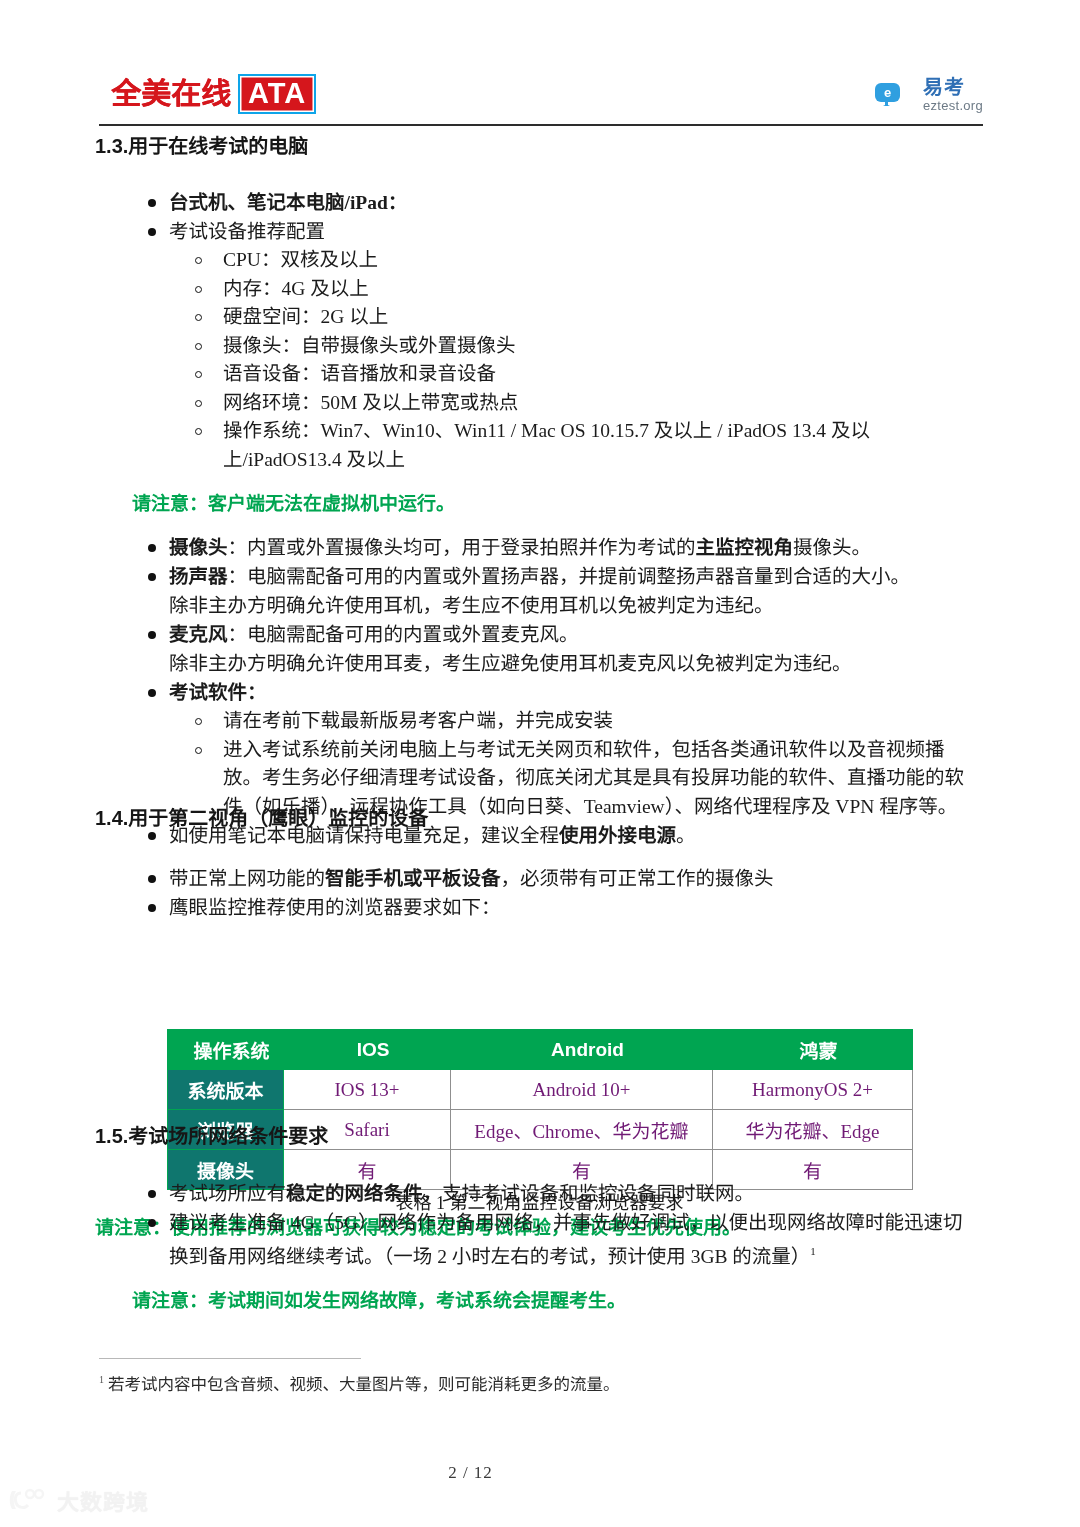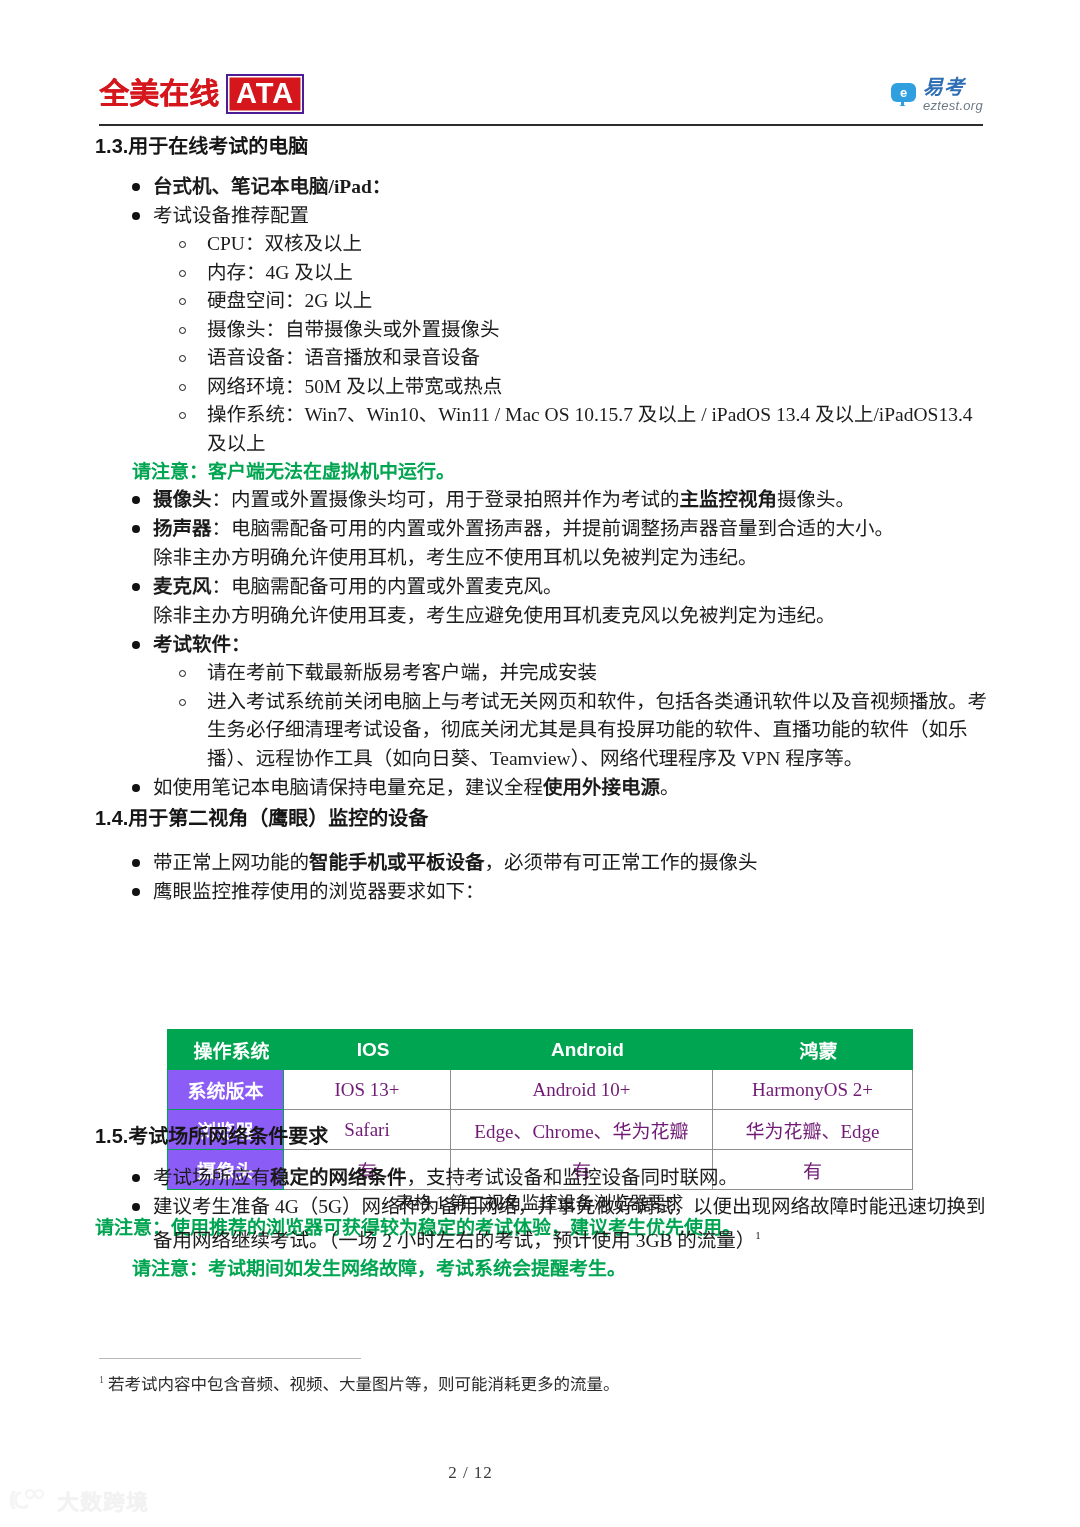--- a/index.html
+++ b/index.html
@@ -16,38 +16,38 @@
     position:relative;
     width:1080px;height:1527px;
     box-sizing:border-box;
     padding:0;
   }
 
   
   .header{
     position:absolute;left:99px;top:74px;width:884px;height:52px;
   }
-  .logo-ata{position:absolute;left:0;top:0;display:flex;align-items:center;}
+  .logo-ata{position:absolute;left:12px;top:0;display:flex;align-items:center;}
   .logo-ata-cn{
     font-family:"Liberation Sans","DejaVu Sans",sans-serif;
     font-weight:bold;font-size:30px;letter-spacing:0px;
     color:#d5161c;line-height:1;
     text-shadow:0.5px 0 0 #d5161c;
   }
   .logo-ata-box{
     margin-left:7px;background:#d5161c;color:#ffffff;
     font-family:"Liberation Sans","DejaVu Sans",sans-serif;
     font-weight:bold;font-size:29px;line-height:1;
     padding:3px 8px 4px 8px;letter-spacing:1px;
-    border:2px solid #4c1d95;
+    border:2px solid #0ea5e9;
     box-shadow:inset 0 0 0 1.5px #ffffff;
   }
   .logo-ez{position:absolute;right:0;top:3px;display:flex;align-items:center;}
   .ez-icon{width:27px;height:27px;flex:0 0 auto;}
-  .ez-text{margin-left:6px;display:flex;flex-direction:column;line-height:1;font-style:italic;}
+  .ez-text{margin-left:22px;display:flex;flex-direction:column;line-height:1;}
   .ez-cn{
     font-family:"Liberation Sans","DejaVu Sans",sans-serif;
     font-weight:bold;font-size:20px;color:#2f6fb5;letter-spacing:1px;
   }
   .ez-url{
     font-family:"Liberation Sans","DejaVu Sans",sans-serif;
     font-size:13px;color:#6d7a86;letter-spacing:0.3px;margin-top:2px;
   }
   .header-rule{
     position:absolute;left:99px;top:124px;width:884px;height:0;
@@ -61,21 +61,21 @@
     font-family:"Liberation Sans","DejaVu Sans",sans-serif;
     font-weight:bold;font-size:20px;color:#161616;
     margin:0;padding:0;
     line-height:1.35;
   }
   .sec-13{position:absolute;left:95px;top:5px;}
   .sec-14{position:absolute;left:95px;top:677px;}
   .sec-15{position:absolute;left:95px;top:995px;}
 
   ul.lv1{
-    list-style:none;margin:0;padding:0;
+    list-style:none;margin:16px;padding:0;
   }
   li.b1{
     position:relative;
     padding-left:58px;
     font-size:19.5px;
     line-height:29px;
     margin:0;
   }
   li.b1::before{
     content:"";position:absolute;left:37px;top:11px;
@@ -123,21 +123,21 @@
     color:#701a75;
   }
   table.req td.hd{
     background:#00a551;color:#ffffff;font-weight:bold;
     font-family:"Liberation Sans","DejaVu Sans",sans-serif;
     border-color:#00a551;
     font-size:19px;
     padding-left:16px;
   }
   table.req td.rowhd{
-    background:#8b5cf6;color:#ffffff;font-weight:bold;
+    background:#0f766e;color:#ffffff;font-weight:bold;
     font-family:"Liberation Sans","DejaVu Sans",sans-serif;
     border-color:#00a551;
     font-size:19px;
   }
   .col1{width:116px;} .col2{width:167px;} .col3{width:262px;} .col4{width:200px;}
 
   .tbl-cap{
     position:absolute;left:167px;top:1060px;width:745px;
     text-align:center;font-size:18px;color:#1b1b1b;
   }

